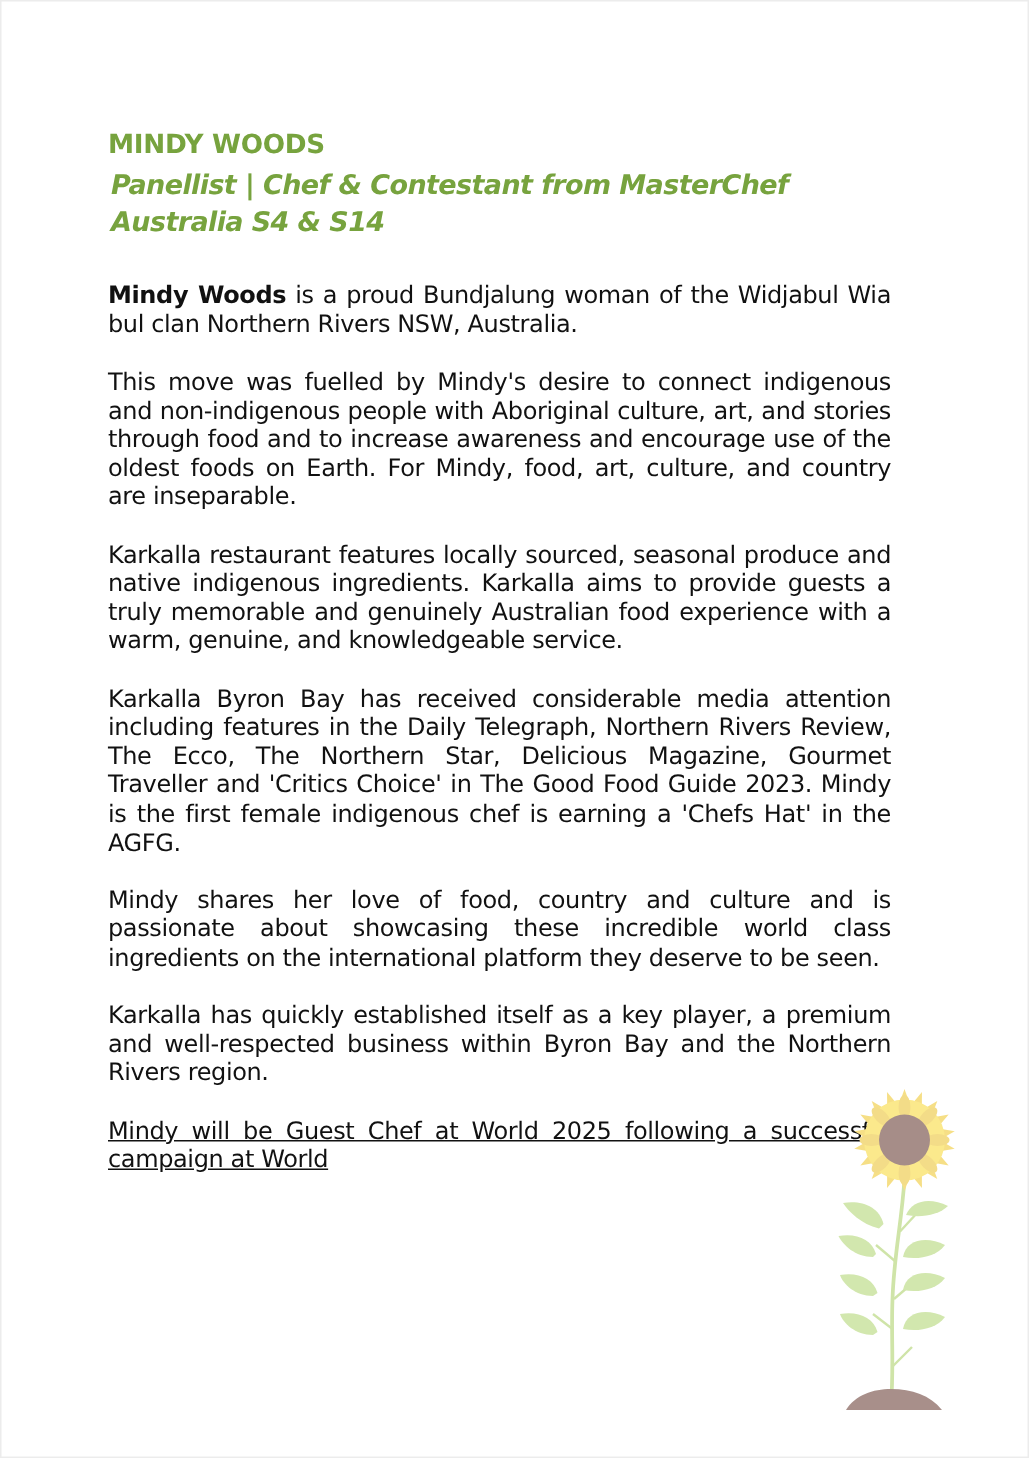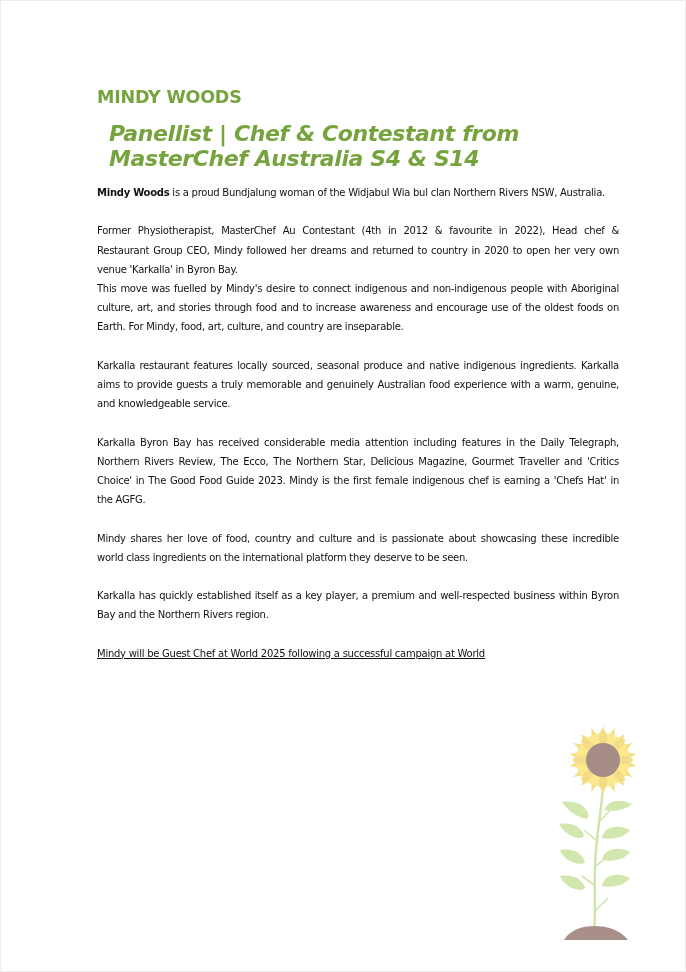--- a/index.html
+++ b/index.html
@@ -17,49 +17,49 @@
       position: absolute;
       left: 0;
       top: 0;
       width: 684px;
       height: 970px;
       border: 1px solid #ececec;
       background: #ffffff;
     }
     .content {
       position: absolute;
-      left: 96px;
+      left: 71px;
       top: 84px;
       width: 522px;
       font-family: "DejaVu Sans", sans-serif;
       color: #111111;
     }
     .name {
       color: #77a33e;
       font-family: "DejaVu Sans", sans-serif;
       font-weight: bold;
       font-size: 17.5px;
       line-height: 24px;
       margin: 0;
       letter-spacing: -0.2px;
     }
     .role {
       color: #77a33e;
       font-family: "DejaVu Sans", sans-serif;
       font-style: italic;
       font-weight: bold;
-      font-size: 22px;
+      font-size: 18px;
       line-height: 25px;
-      margin: 12px;
+      margin: 2px;
       letter-spacing: -0.4px;
       width: 540px;
     }
     .body-text {
-      margin-top: 8px;
-      font-size: 10px;
+      margin-top: 26px;
+      font-size: 16px;
       line-height: 19.2px;
       text-align: justify;
       letter-spacing: -0.25px;
     }
     .body-text p {
       margin: 0 0 19.2px 0;
     }
     .body-text p.tight {
       margin-bottom: 0;
     }
@@ -87,21 +87,20 @@
 </head>
 <body>
 
 <div class="page">
   <div class="content">
     <h1 class="name">MINDY WOODS</h1>
     <h2 class="role">Panellist | Chef &amp; Contestant from MasterChef Australia S4 &amp; S14</h2>
 
     <div class="body-text">
       <p><b>Mindy Woods</b><span> is a proud Bundjalung woman of the Widjabul Wia bul clan Northern Rivers NSW, Australia.</span></p>
-      <p class="tight">Former Physiotherapist, MasterChef Au Contestant (4th in 2012 &amp; favourite in 2022), Head chef &amp; Restaurant Group CEO, Mindy followed her dreams and returned to country in 2020 to open her very own venue 'Karkalla' in Byron Bay.</p>
       <p>This move was fuelled by Mindy's desire to connect indigenous and non-indigenous people with Aboriginal culture, art, and stories through food and to increase awareness and encourage use of the oldest foods on Earth. For Mindy, food, art, culture, and country are inseparable.</p>
       <p>Karkalla restaurant features locally sourced, seasonal produce and native indigenous ingredients. Karkalla aims to provide guests a truly memorable and genuinely Australian food experience with a warm, genuine, and knowledgeable service.</p>
       <p>Karkalla Byron Bay has received considerable media attention including features in the Daily Telegraph, Northern Rivers Review, The Ecco, The Northern Star, Delicious Magazine, Gourmet Traveller and 'Critics Choice' in The Good Food Guide 2023. Mindy is the first female indigenous chef is earning a 'Chefs Hat' in the AGFG.</p>
       <p>Mindy shares her love of food, country and culture and is passionate about showcasing these incredible world class ingredients on the international platform they deserve to be seen.</p>
       <p>Karkalla has quickly established itself as a key player, a premium and well-respected business within Byron Bay and the Northern Rivers region.</p>
       <p class="last-para tight">
         <span class="l1">Mindy will be Guest Chef at World 2025 following a successful campaign at World</span>
       </p>
     </div>
   </div>

